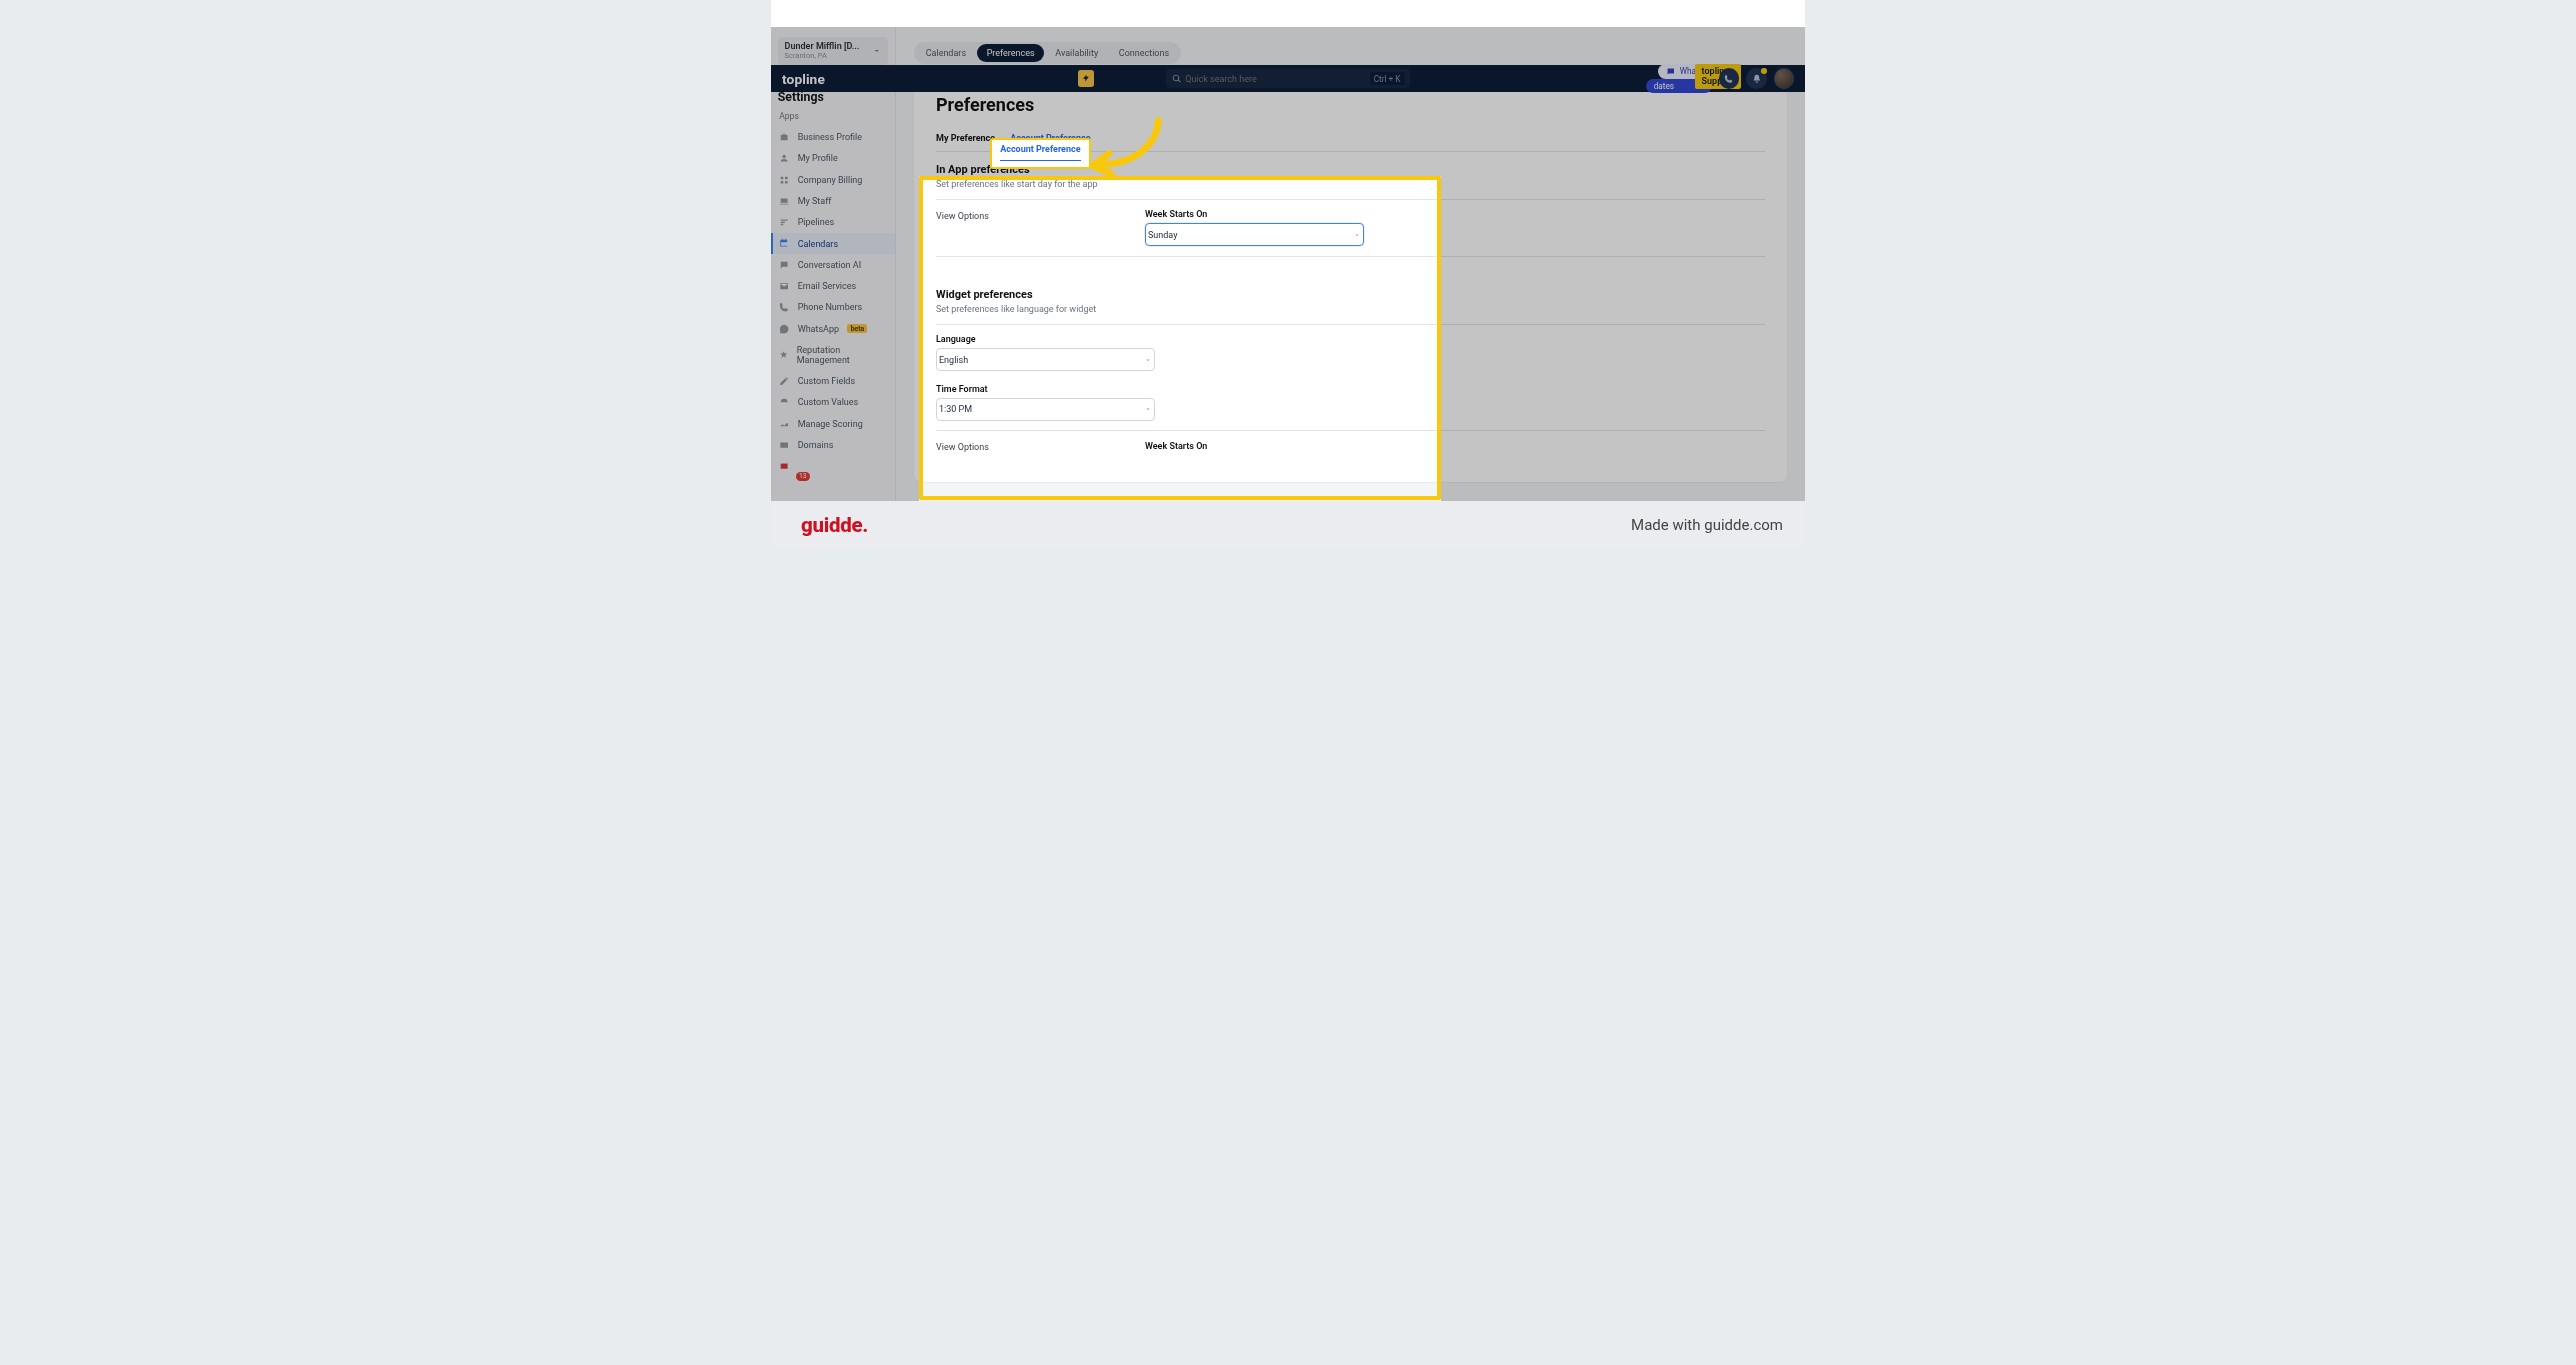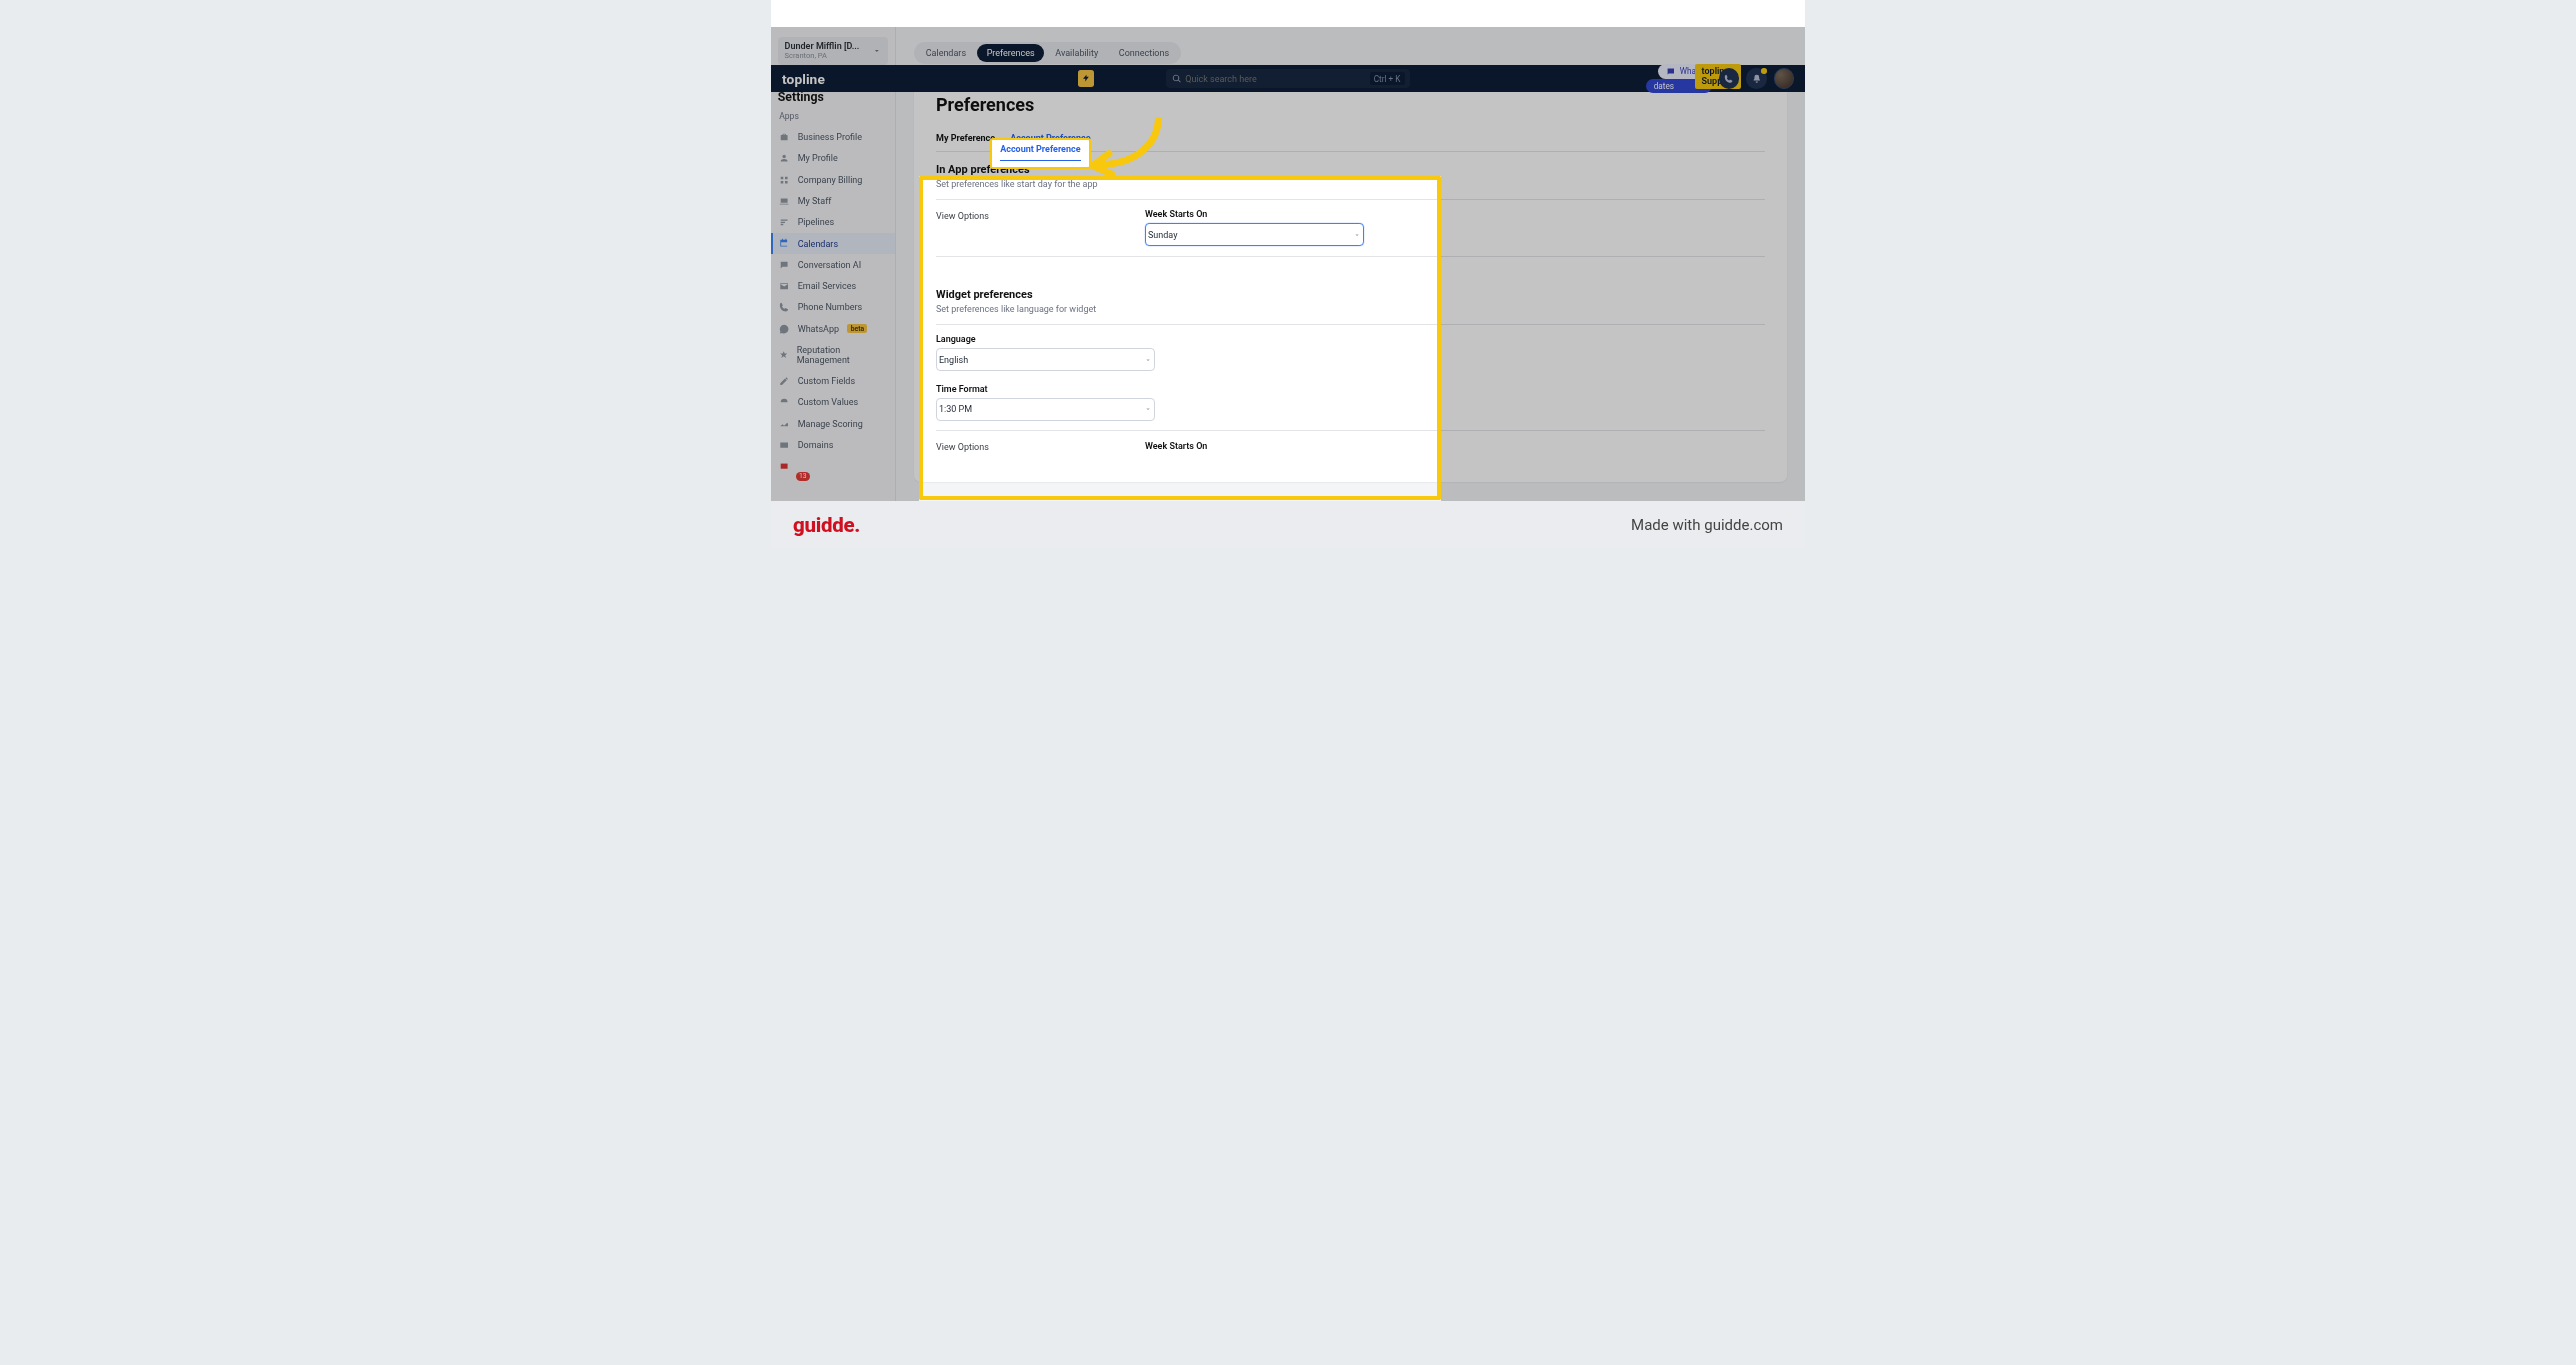--- a/index.html
+++ b/index.html
@@ -79,21 +79,21 @@
 .dimL { top:27px; left:0; width:148px; bottom:47px; }
 .dimR { top:27px; right:0; left:670px; bottom:47px; }
 .dimT { top:27px; left:148px; width:522px; height:149px; }
 .hi-box { position:absolute; border:2.1px solid var(--hi-yellow); background:#fff; border-radius:2.7px; padding:4.1px 8.2px 6.8px; z-index:46; }
 .hi-box .sub-tab { border-bottom:1.4px solid var(--blue-d); color:var(--blue-d); padding-bottom:5.5px; margin:0; }
 .arrow-svg { position:absolute; z-index:47; }
 .main-hi { position:absolute; border:4.1px solid var(--hi-yellow); z-index:44; border-radius:1.4px; pointer-events:none; }
 
 
 .footer { position:absolute; left:0; right:0; bottom:0; height:47px; background:#eaecef; display:flex; align-items:center; justify-content:space-between; padding:0 22px; z-index:60; }
-.guidde-logo { color:#cf1020; font-weight:800; font-size:20.5px; letter-spacing:-0.3px; }
+.guidde-logo { color:#cf1020; font-weight:800; font-size:20.5px; letter-spacing:-0.3px;margin-left:8px; }
 .made-with { font-size:15px; color:#444; font-weight:400; }
 </style>
 </head>
 <body>
 
 <div class="app">
 
   <div class="topbar">
     <div class="logo">topline</div>
     <div class="search-wrap">

